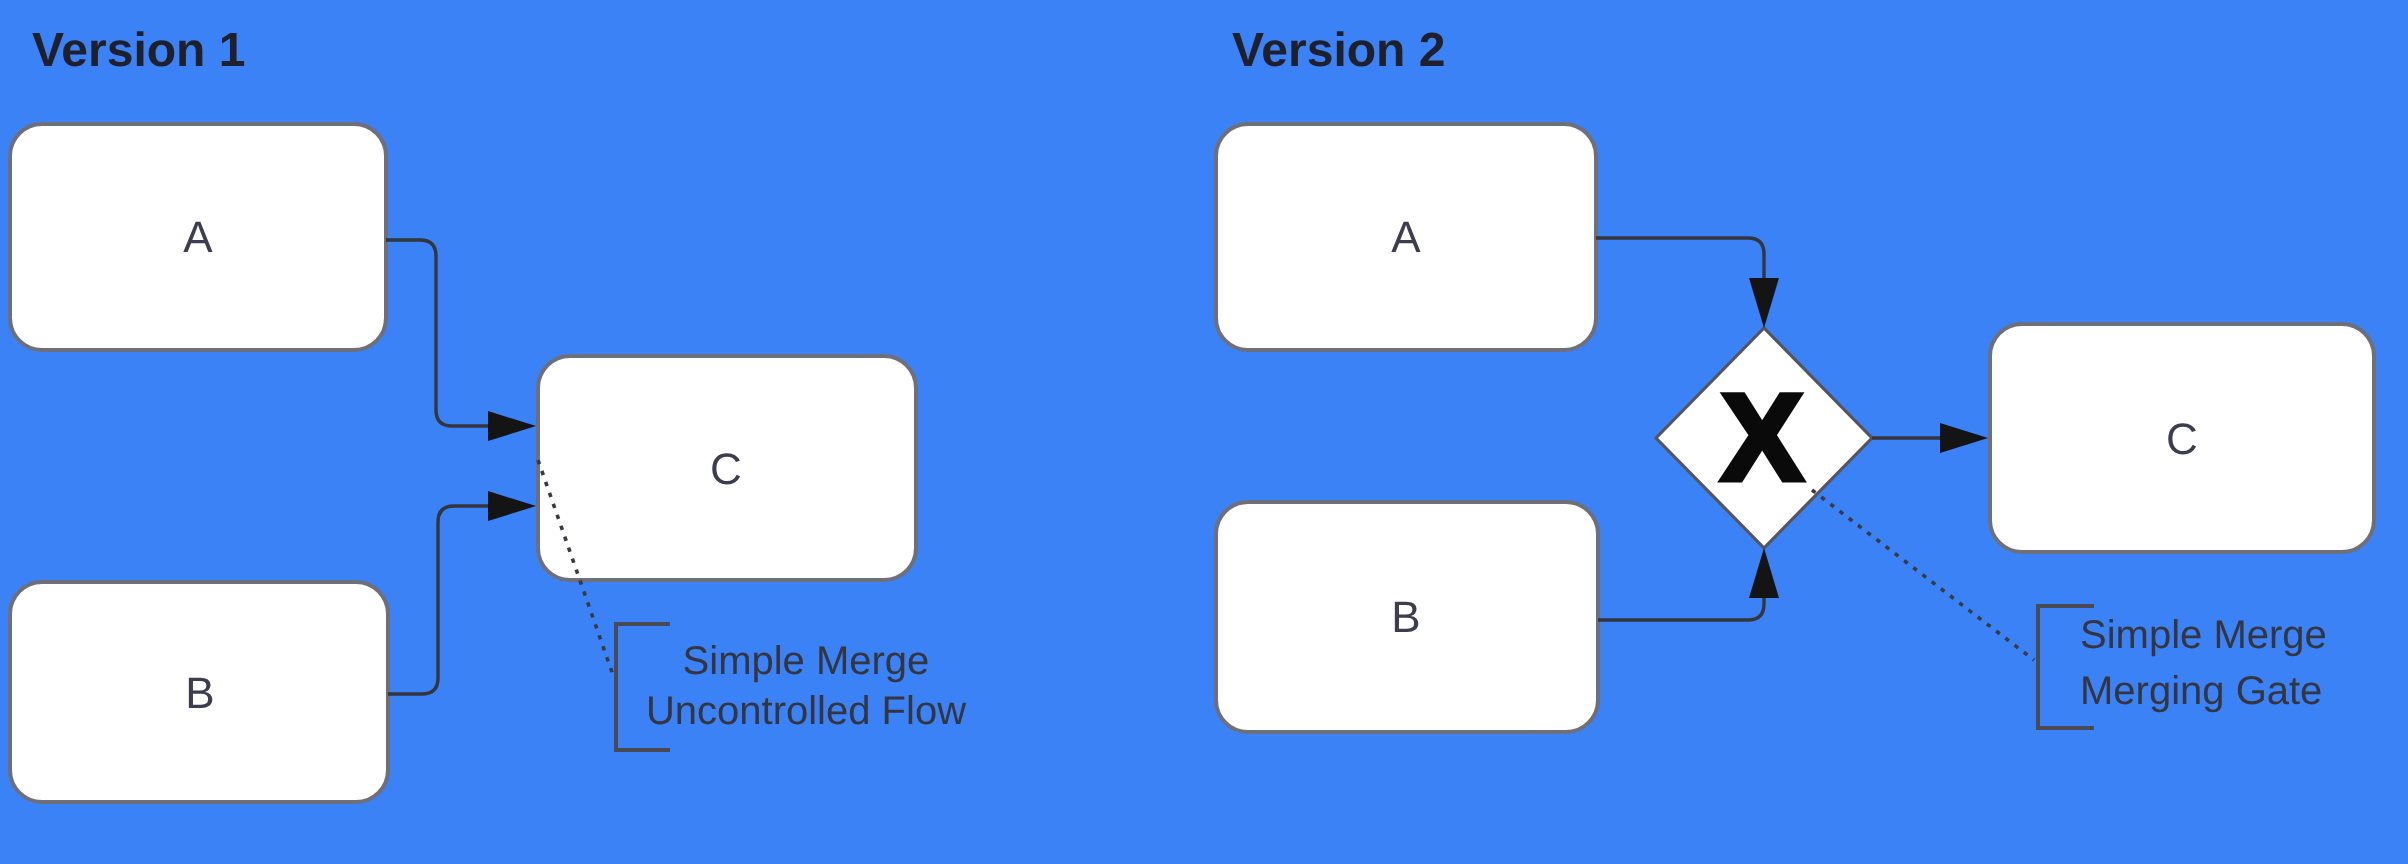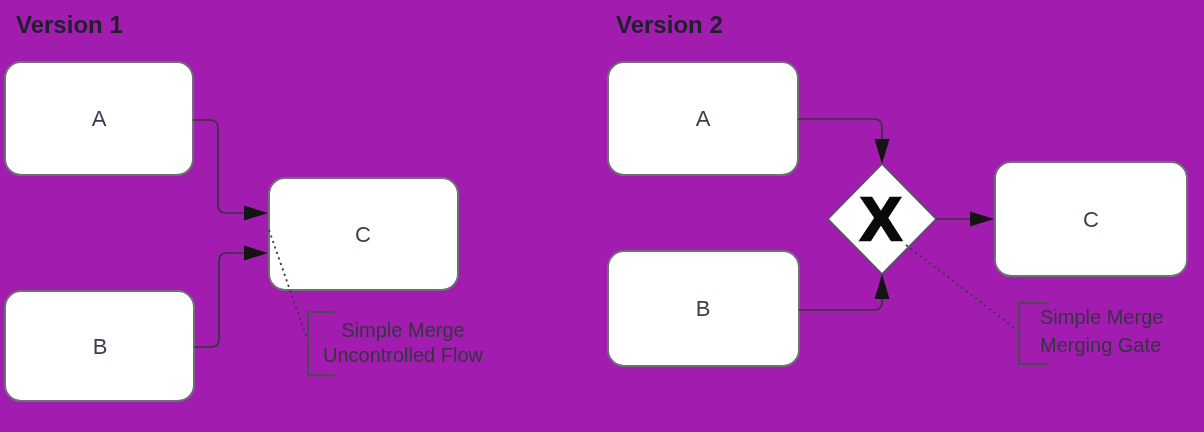--- a/index.html
+++ b/index.html
@@ -4,21 +4,21 @@
 <style>
   html, body {
     margin: 0;
     padding: 0;
     background: #ffffff;
   }
   .canvas-wrap {
     width: 1204px;
     height: 432px;
     position: relative;
-    background: #a21caf;
+    background: #3b82f6;
     font-family: "Liberation Sans", sans-serif;
   }
   svg { display: block; }
   .node {
     fill: #ffffff;
     stroke: #6f6f7a;
     stroke-width: 2;
   }
   .gateway {
     fill: #ffffff;

